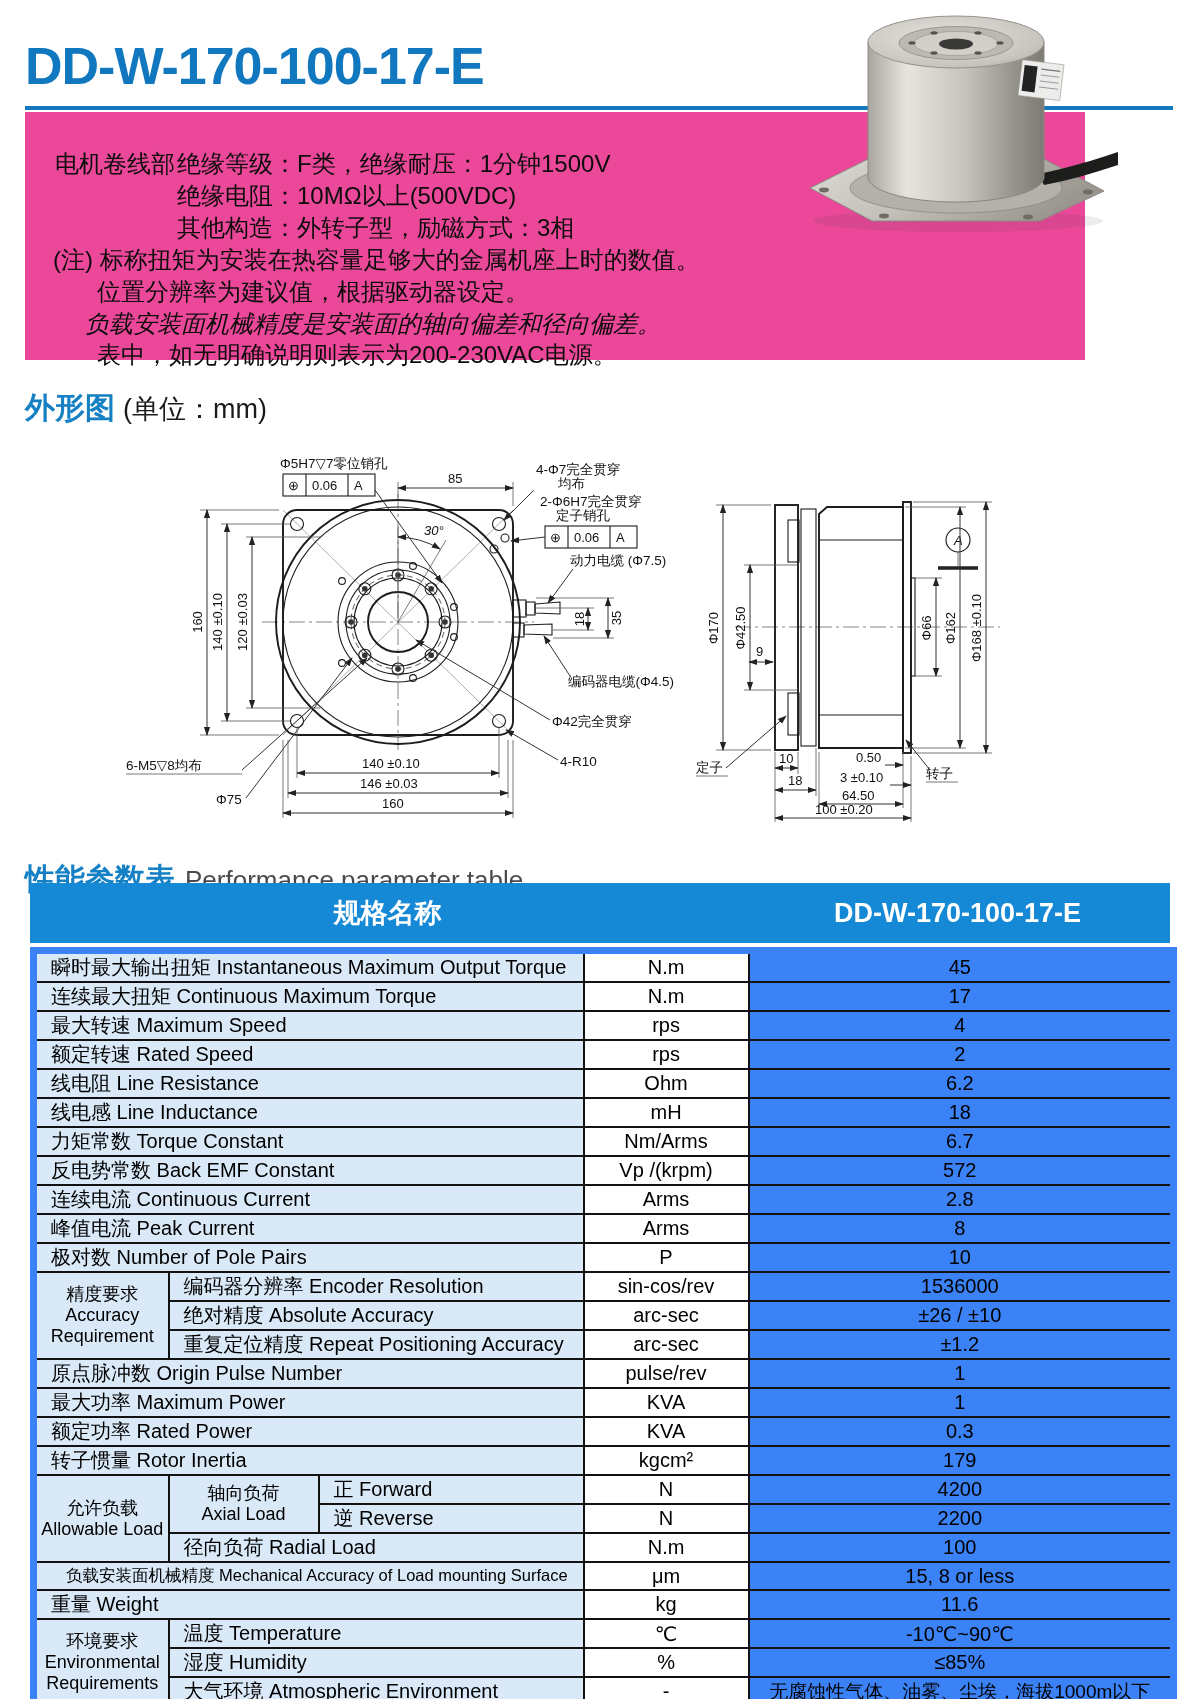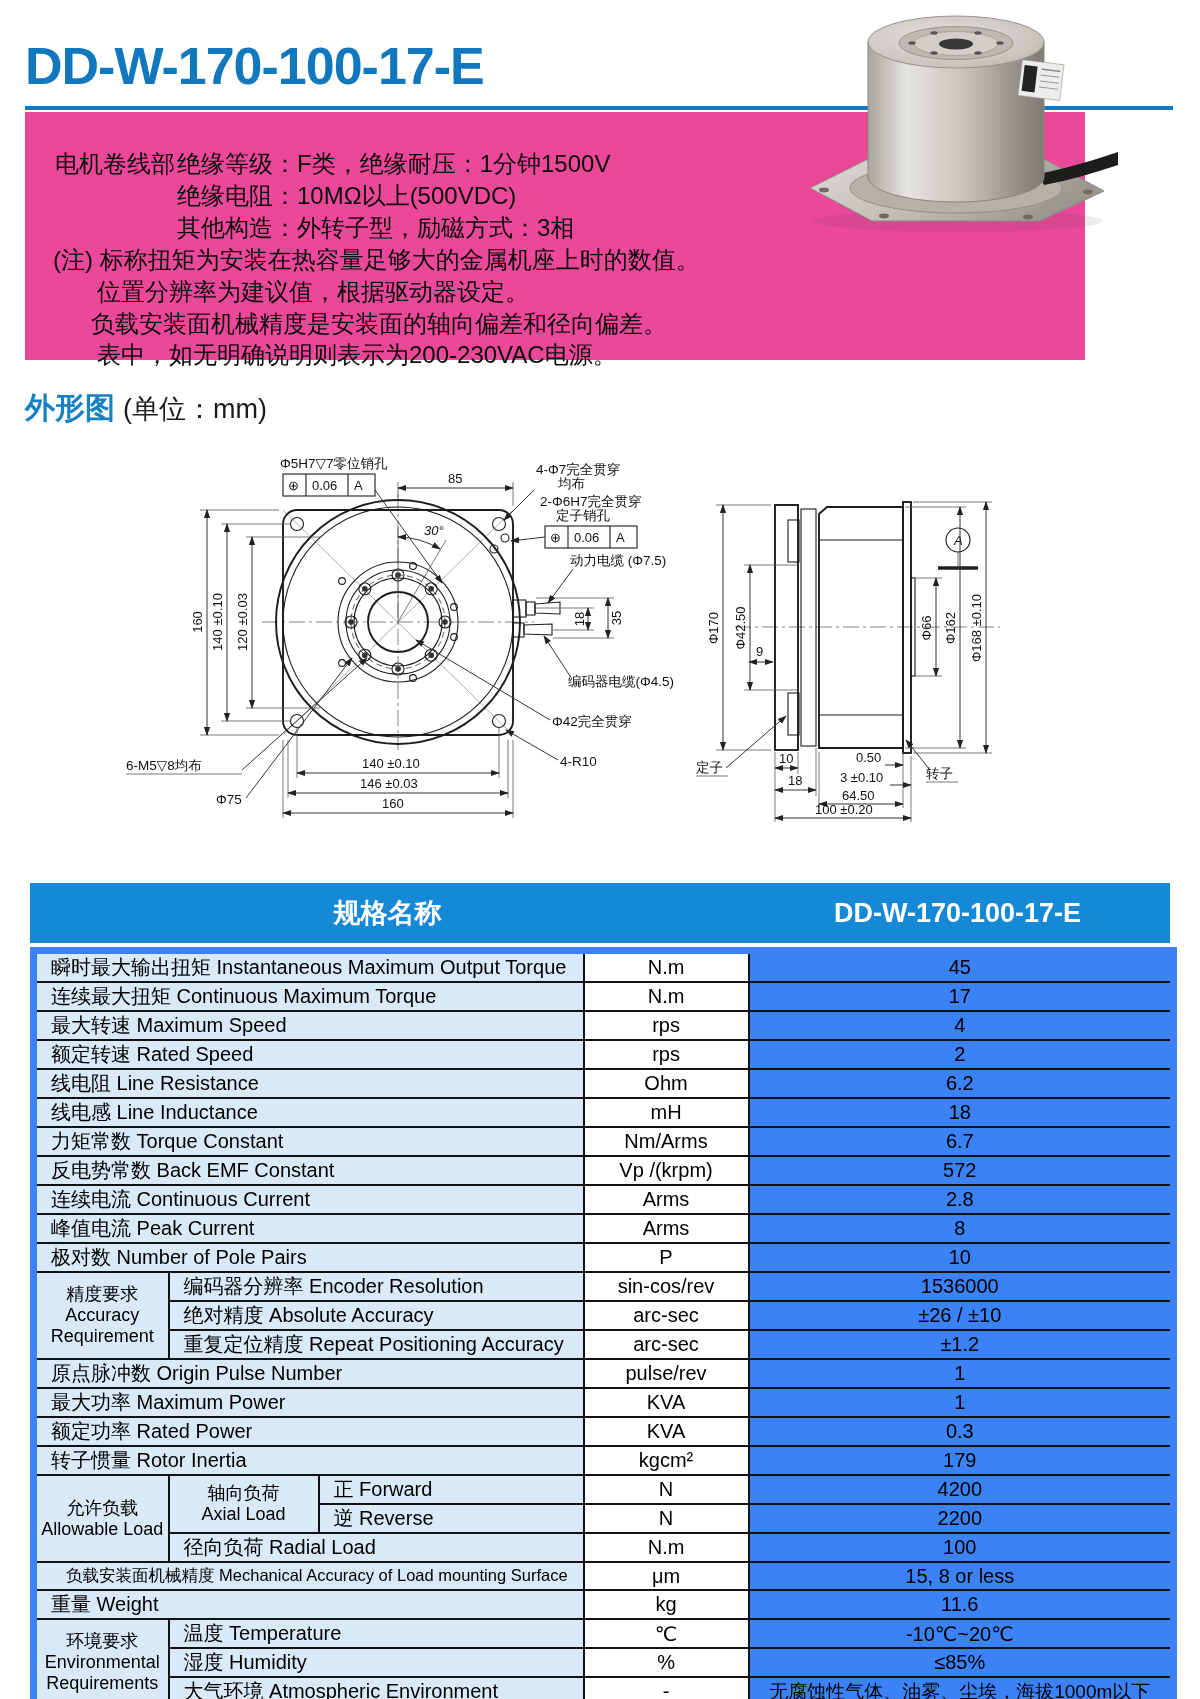--- a/index.html
+++ b/index.html
@@ -61,21 +61,21 @@
   <div id="title">DD-W-170-100-17-E</div>
   <div id="title-rule"></div>
 
   <div id="info-box">
     <span class="info-line" style="left:30px;top:36px;">电机卷线部</span>
     <span class="info-line" style="left:152px;top:36px;">绝缘等级：F类，绝缘耐压：1分钟1500V</span>
     <span class="info-line" style="left:152px;top:68px;">绝缘电阻：10MΩ以上(500VDC)</span>
     <span class="info-line" style="left:152px;top:100px;">其他构造：外转子型，励磁方式：3相</span>
     <span class="info-line" style="left:72px;top:164px;">位置分辨率为建议值，根据驱动器设定。</span>
     <span class="info-line" style="left:28px;top:132px;">(注) 标称扭矩为安装在热容量足够大的金属机座上时的数值。</span>
-    <span class="info-line" style="left:66px;top:196px;">负载安装面机械精度是安装面的轴向偏差和径向偏差。</span>
+    <span class="info-line" style="left:60px;top:196px;font-style:italic;">负载安装面机械精度是安装面的轴向偏差和径向偏差。</span>
     <span class="info-line" style="left:72px;top:227px;">表中，如无明确说明则表示为200-230VAC电源。</span>
   </div>
 
   <svg id="photo" viewBox="0 0 330 238">
     <defs>
       <linearGradient id="gBody" x1="0" y1="0" x2="1" y2="0">
         <stop offset="0" stop-color="#a9a69f"></stop>
           <stop offset="0.22" stop-color="#e6e4df"></stop>
         <stop offset="0.55" stop-color="#c7c4bd"></stop>
           <stop offset="0.85" stop-color="#93908a"></stop>
@@ -357,20 +357,23 @@
 
       <text class="dz" x="696" y="362">定子</text>
       <line class="ext" x1="696" y1="366" x2="728" y2="366"></line>
       <line class="dim" x1="726" y1="358" x2="786" y2="306" marker-end="url(#ah)"></line>
       <text class="dz" x="926" y="368">转子</text>
       <line class="ext" x1="926" y1="372" x2="958" y2="372"></line>
       <line class="dim" x1="930" y1="360" x2="906" y2="330" marker-end="url(#ah)"></line>
     </g>
   </svg>
 
+  <div class="sec-head" style="top:843px;">
+    <span class="zh">性能参数表</span><span class="rest-en">Performance parameter table</span>
+  </div>
 
   <div id="table-wrap">
     <div id="thead">
       <div class="h h1">规格名称</div>
       <div class="h h2">DD-W-170-100-17-E</div>
     </div>
     <div id="tgap"></div>
     <table>
       <colgroup>
           <col style="width:135px">
@@ -506,21 +509,21 @@
             <td class="unit">kg</td>
             <td class="val">11.6</td>
           </tr>
 
         <tr>
             <td class="grp" rowspan="3">环境要求
 Environmental
 Requirements</td>
             <td class="lab" colspan="2">温度 Temperature</td>
             <td class="unit">℃</td>
-            <td class="val">-10℃~20℃</td>
+            <td class="val">-10℃~90℃</td>
           </tr>
         <tr>
             <td class="lab" colspan="2">湿度 Humidity</td>
             <td class="unit">%</td>
             <td class="val">≤85%</td>
           </tr>
         <tr>
             <td class="lab" colspan="2">大气环境 Atmospheric Environment</td>
             <td class="unit">-</td>
             <td class="val val-tight">无腐蚀性气体、油雾、尘埃，海拔1000m以下</td>

